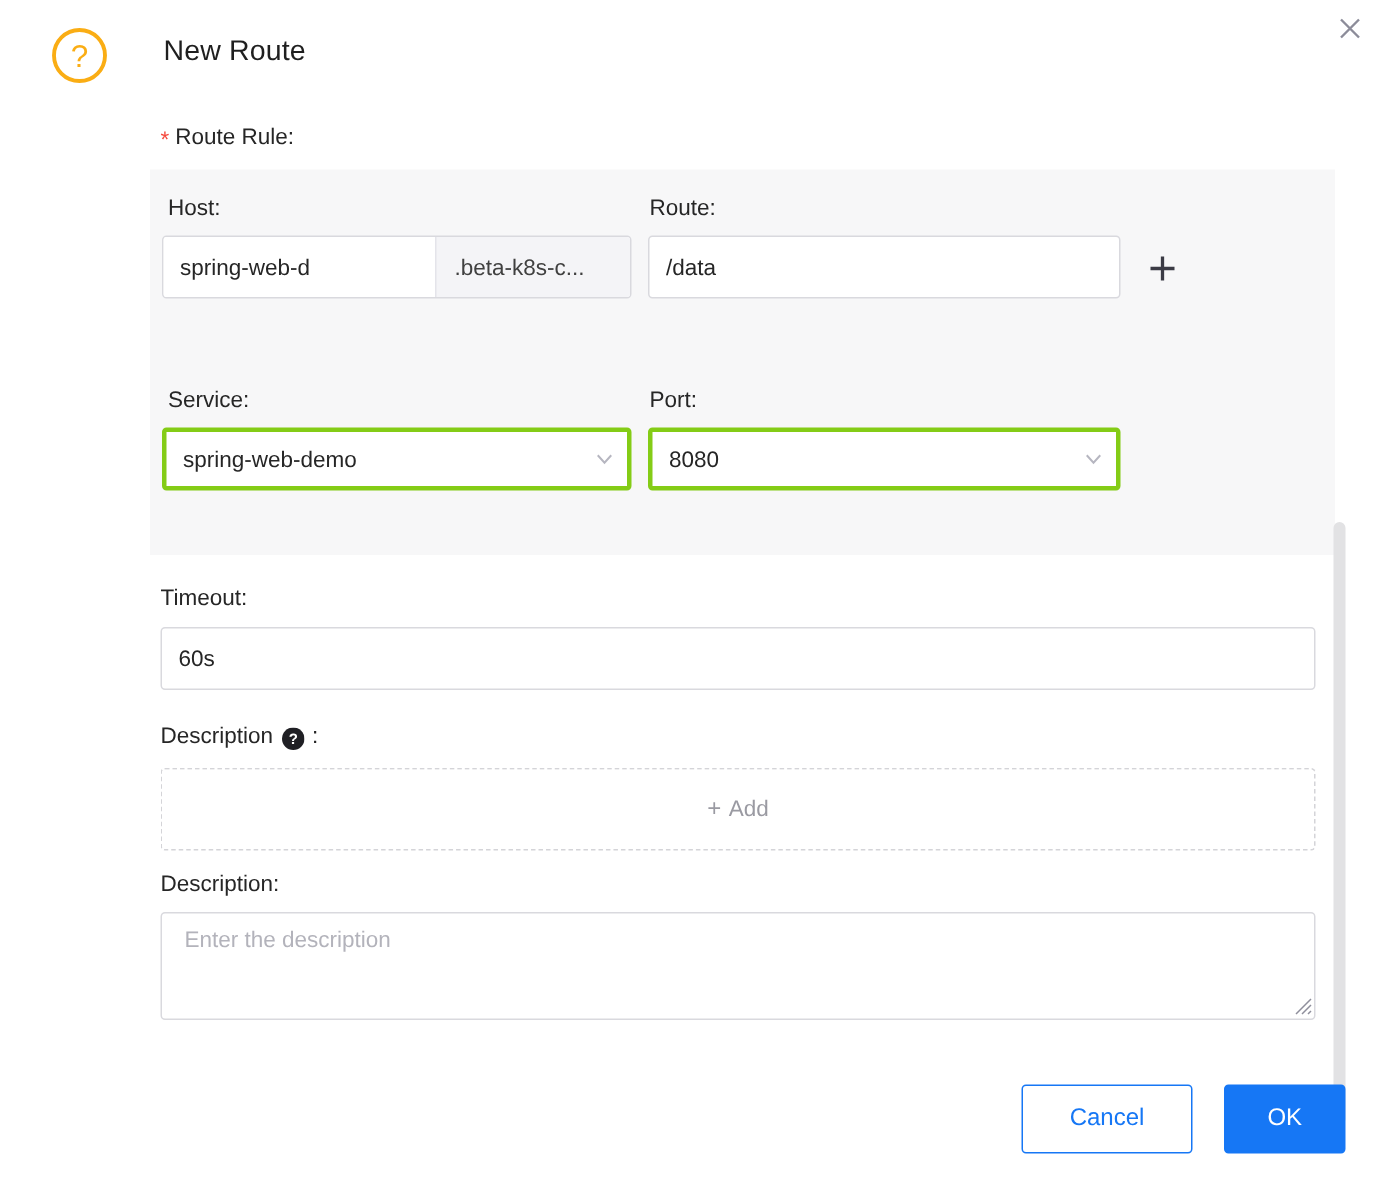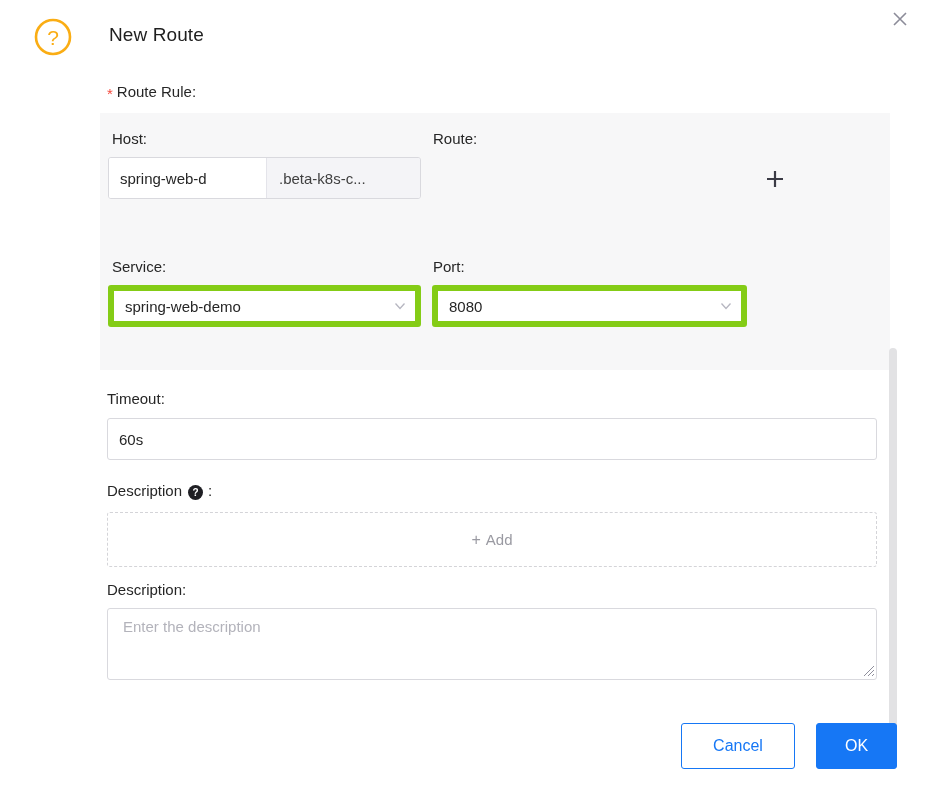--- a/index.html
+++ b/index.html
@@ -137,20 +137,21 @@
     background: #f4f4f7;
     border-left: 1px solid #e4e4ea;
     display: flex;
     align-items: center;
     padding: 0 12px;
     font-size: 15px;
     color: #404040;
     box-sizing: border-box;
     white-space: nowrap;
     overflow: hidden;
+    margin-left: 24px;
   }
 
   .text-input {
     position: absolute;
     height: 42px;
     border: 1px solid #d9d9de;
     border-radius: 3px;
     box-sizing: border-box;
     background: #fff;
     font-family: "Liberation Sans", sans-serif;
@@ -170,21 +171,21 @@
     display: flex;
     align-items: center;
     justify-content: center;
     cursor: pointer;
   }
   .add-rule-btn svg { display: block; }
 
   .select-box {
     position: absolute;
     height: 42px;
-    border: 6px solid #84cc16;
+    border: 3px solid #84cc16;
     border-radius: 3px;
     box-sizing: border-box;
     background: #fff;
     display: flex;
     align-items: center;
     cursor: pointer;
   }
   .select-box .sel-value {
     flex: 1;
     padding: 0 11px;
@@ -362,20 +363,21 @@
 
     <div class="rule-panel">
 
       <div class="field-label lbl-host">Host:</div>
       <div class="input-group">
         <input class="ig-input" type="text" value="spring-web-d" style="">
         <div class="ig-addon">.beta-k8s-c...</div>
       </div>
 
       <div class="field-label lbl-route">Route:</div>
+      <input class="text-input in-route" type="text" value="/data" style="">
 
       <div class="add-rule-btn">
         <span>
           <svg width="22" height="22" viewBox="0 0 22 22">
             <path d="M11 3 L11 19 M3 11 L19 11" stroke="#3b3b45" stroke-width="2.2" fill="none"></path>
           </svg>
         </span>
       </div>
 
       <div class="field-label lbl-service">Service:</div>

